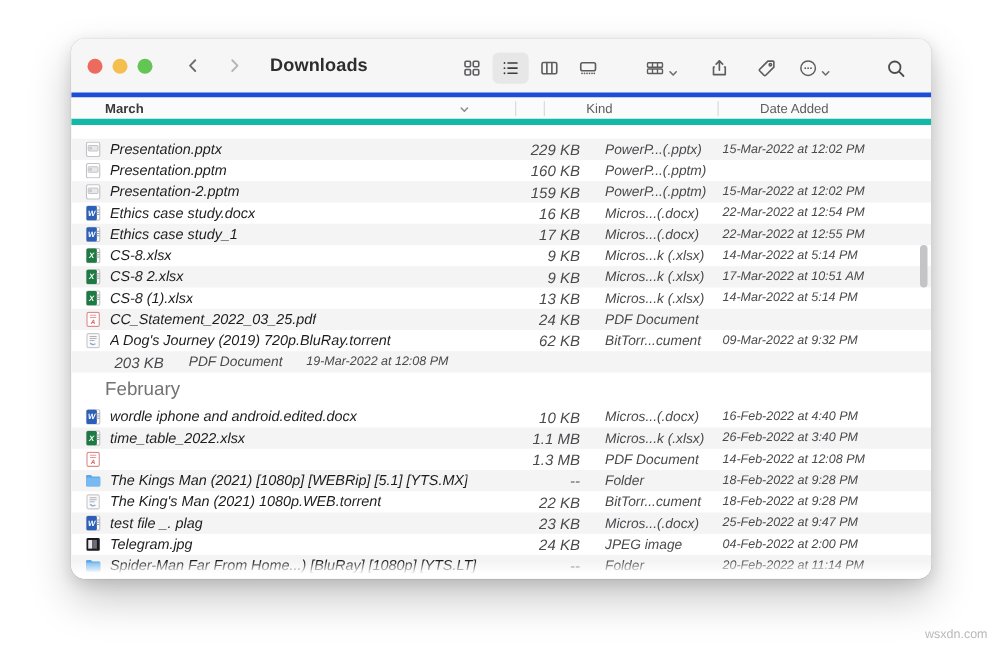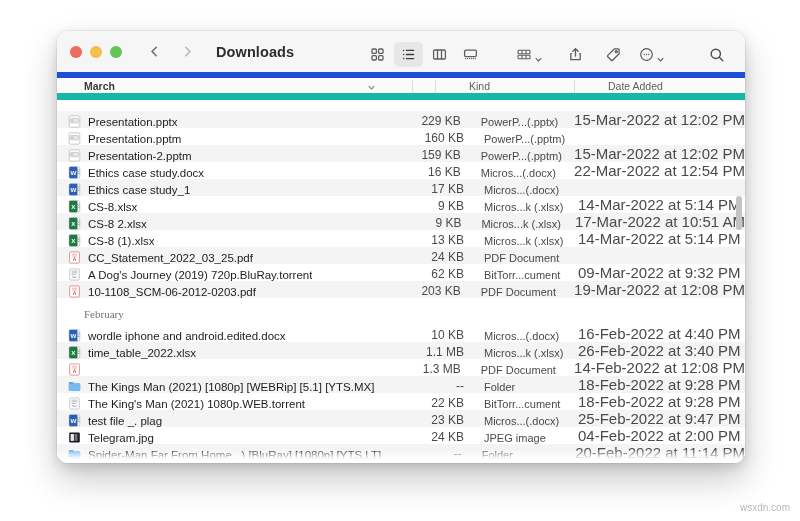--- a/index.html
+++ b/index.html
@@ -22,21 +22,21 @@
     box-shadow: 0 16px 34px rgba(0,0,0,0.22),
                 0 4px 12px rgba(0,0,0,0.12),
                 0 0 0 0.5px rgba(0,0,0,0.10);
   }
 
   
   .titlebar {
     position: relative;
     height: 47px;
     background: #f6f6f6;
-    border-bottom: 6px solid #1d4ed8;
+    border-bottom: 4px solid #1d4ed8;
     display: flex;
     align-items: center;
   }
   .traffic { display: flex; gap: 8px; margin-left: 13px; }
   .tl { width: 12px; height: 12px; border-radius: 50%; display:block; }
   .tl.red { background: #ed6a5e; }
   .tl.yellow { background: #f5bf4f; }
   .tl.green { background: #62c554; }
 
   .navbtns { display: flex; align-items: center; gap: 20px; margin-left: 26px; }
@@ -67,56 +67,57 @@
   .gap-md { width: 17px; }
   .gap-sm { width: 9px; }
   .caret { width: 9px; height: 9px; margin-left: 2px; color:#6b6b6e; }
   .withcaret { display: flex; align-items: center; }
 
   
   .colhead {
     display: flex; align-items: center;
     height: 22px;
     background: #fbfbfb;
-    border-bottom: 7px solid #14b8a6;
+    border-bottom: 5px solid #14b8a6;
     font-size: 10.5px;
     color: #5e5e60;
     position: relative;
     gap: 22px;
   }
   .ch { position: relative; height: 22px; display: flex; align-items: center; }
   .ch-name  { width: 333px; padding-left: 27px; font-weight: bold; color:#3a3a3c; }
   .ch-sortcaret { position:absolute; right: 14px; top: 7px; color:#8b8b8e; }
   .ch-sep { width:1px; height:12px; background:#dcdcdc; }
   .ch-size { width: 83px; padding-left: 11px; }
   .ch-kind { width: 94px; padding-left: 11px; }
   .ch-date { flex: 1; padding-left: 11px; }
 
   
   .list { position: relative; height: 363px; background:#fff; overflow: hidden; }
   .group-label {
-    font-size: 11px; color: #737376;
+    font-size: 15px; color: #737376;
     padding-left: 27px;
-    height: 27px; display: flex; align-items: flex-end; padding-bottom: 5px; font-family: Liberation Serif, serif;
+    height: 27px; display: flex; align-items: flex-end; padding-bottom: 5px;
   }
   .group-label.first { height: 11px; }
   .row {
-    display: flex; align-items: flex-end;
+    display: flex; align-items: center;
     height: 17px;
     font-size: 11.5px;
     color: #1d1d1f;
+    font-style: italic;
   }
   .row.alt { background: #f4f4f5; }
   .cell-name { width: 333px; display: flex; align-items: center; padding-left: 11px; overflow: hidden; white-space: nowrap; }
   .icon { width: 13px; height: 13px; margin-right: 7px; flex: 0 0 13px; }
   .icon svg { display:block; }
   .fname { overflow: hidden; text-overflow: clip; white-space: nowrap; }
   .cell-size { width: 83px; text-align: right; padding-right: 9px; color:#4a4a4d; font-size:12px; }
   .cell-kind { width: 94px; padding-left: 11px; color:#4a4a4d; font-size:11px; white-space:nowrap; overflow:hidden; }
-  .cell-date { flex: 1; padding-left: 11px; color:#4a4a4d; font-size:15px; white-space:nowrap; }
+  .cell-date { flex: 1; padding-left: 11px; color:#4a4a4d; font-size:10px; white-space:nowrap; }
 
   
   .scrollbar {
     position: absolute; right: 3px; top: 96px;
     width: 6px; height: 34px;
     background: #c4c4c6; border-radius: 3px;
   }
   .fade-bottom {
     position:absolute; left:0; right:0; bottom:0; height:14px;
     background: linear-gradient(to bottom, rgba(255,255,255,0) 0%, #ffffff 72%);
@@ -346,20 +347,21 @@
                 <text x="5.3" y="8.6" font-size="6.2" font-family="Liberation Sans, sans-serif" font-weight="bold" fill="#ffffff" text-anchor="middle">W</text>
                 <rect x="9.2" y="3.6" width="2.5" height="0.8" fill="#9fa0a5"></rect>
                 <rect x="9.2" y="5.4" width="2.5" height="0.8" fill="#9fa0a5"></rect>
                 <rect x="9.2" y="7.2" width="2.5" height="0.8" fill="#9fa0a5"></rect>
               </svg>
             </span>
             <span class="fname">Ethics case study_1</span>
           </div>
           <div class="cell-size">17 KB</div>
           <div class="cell-kind">Micros...(.docx)</div>
+          <div class="cell-date">22-Mar-2022 at 12:55 PM</div>
         </div>
         <div class="row">
           <div class="cell-name">
             <span class="icon">
               <svg width="13" height="13" viewBox="0 0 13 13">
                 <rect x="1.2" y="0.8" width="10.6" height="11.4" rx="1.3" fill="#ffffff" stroke="#c3c3c7" stroke-width="0.9"></rect>
                 <rect x="1.2" y="0.8" width="8.3" height="11.4" rx="1.2" fill="#1d7a42"></rect>
                 <text x="5.3" y="8.6" font-size="6.2" font-family="Liberation Sans, sans-serif" font-weight="bold" fill="#ffffff" text-anchor="middle">X</text>
                 <rect x="9.2" y="3.6" width="2.5" height="0.8" fill="#9fa0a5"></rect>
                 <rect x="9.2" y="5.4" width="2.5" height="0.8" fill="#9fa0a5"></rect>
@@ -431,80 +433,70 @@
                 <path d="M4.4 8.6 q1.6 1.8 3.6 0.6" stroke="#8fa7c9" stroke-width="1" fill="none" stroke-linecap="round"></path>
               </svg>
             </span>
             <span class="fname">A Dog's Journey (2019) 720p.BluRay.torrent</span>
           </div>
           <div class="cell-size">62 KB</div>
           <div class="cell-kind">BitTorr...cument</div>
           <div class="cell-date">09-Mar-2022 at 9:32 PM</div>
         </div>
         <div class="row alt">
+          <div class="cell-size">203 KB</div>
+          <div class="cell-kind">PDF Document</div>
+          <div class="cell-date">19-Mar-2022 at 12:08 PM</div>
+        </div>
+        <div class="group-label">February</div>
+        <div class="row">
+          <div class="cell-name">
+            <span class="icon">
+              <svg width="13" height="13" viewBox="0 0 13 13">
+                <rect x="1.2" y="0.8" width="10.6" height="11.4" rx="1.3" fill="#ffffff" stroke="#c3c3c7" stroke-width="0.9"></rect>
+                <rect x="1.2" y="0.8" width="8.3" height="11.4" rx="1.2" fill="#2b5fb8"></rect>
+                <text x="5.3" y="8.6" font-size="6.2" font-family="Liberation Sans, sans-serif" font-weight="bold" fill="#ffffff" text-anchor="middle">W</text>
+                <rect x="9.2" y="3.6" width="2.5" height="0.8" fill="#9fa0a5"></rect>
+                <rect x="9.2" y="5.4" width="2.5" height="0.8" fill="#9fa0a5"></rect>
+                <rect x="9.2" y="7.2" width="2.5" height="0.8" fill="#9fa0a5"></rect>
+              </svg>
+            </span>
+            <span class="fname">wordle iphone and android.edited.docx</span>
+          </div>
+          <div class="cell-size">10 KB</div>
+          <div class="cell-kind">Micros...(.docx)</div>
+          <div class="cell-date">16-Feb-2022 at 4:40 PM</div>
+        </div>
+        <div class="row alt">
+          <div class="cell-name">
+            <span class="icon">
+              <svg width="13" height="13" viewBox="0 0 13 13">
+                <rect x="1.2" y="0.8" width="10.6" height="11.4" rx="1.3" fill="#ffffff" stroke="#c3c3c7" stroke-width="0.9"></rect>
+                <rect x="1.2" y="0.8" width="8.3" height="11.4" rx="1.2" fill="#1d7a42"></rect>
+                <text x="5.3" y="8.6" font-size="6.2" font-family="Liberation Sans, sans-serif" font-weight="bold" fill="#ffffff" text-anchor="middle">X</text>
+                <rect x="9.2" y="3.6" width="2.5" height="0.8" fill="#9fa0a5"></rect>
+                <rect x="9.2" y="5.4" width="2.5" height="0.8" fill="#9fa0a5"></rect>
+                <rect x="9.2" y="7.2" width="2.5" height="0.8" fill="#9fa0a5"></rect>
+              </svg>
+            </span>
+            <span class="fname">time_table_2022.xlsx</span>
+          </div>
+          <div class="cell-size">1.1 MB</div>
+          <div class="cell-kind">Micros...k (.xlsx)</div>
+          <div class="cell-date">26-Feb-2022 at 3:40 PM</div>
+        </div>
+        <div class="row">
           <div class="cell-name">
             <span class="icon">
               <svg width="13" height="13" viewBox="0 0 13 13">
                 <rect x="1.6" y="0.9" width="9.8" height="11.2" rx="1.2" fill="#ffffff" stroke="#e08b8b" stroke-width="0.9"></rect>
                 <path d="M4.3 3.2h4.4M4.3 5.0h4.4" stroke="#e79a9a" stroke-width="0.8" stroke-linecap="round"></path>
                 <text x="6.5" y="10.2" font-size="5" font-family="Liberation Sans, sans-serif" font-weight="bold" fill="#d15b5b" text-anchor="middle">A</text>
               </svg>
             </span>
-            <span class="fname">10-1108_SCM-06-2012-0203.pdf</span>
-          </div>
-          <div class="cell-size">203 KB</div>
-          <div class="cell-kind">PDF Document</div>
-          <div class="cell-date">19-Mar-2022 at 12:08 PM</div>
-        </div>
-        <div class="group-label">February</div>
-        <div class="row">
-          <div class="cell-name">
-            <span class="icon">
-              <svg width="13" height="13" viewBox="0 0 13 13">
-                <rect x="1.2" y="0.8" width="10.6" height="11.4" rx="1.3" fill="#ffffff" stroke="#c3c3c7" stroke-width="0.9"></rect>
-                <rect x="1.2" y="0.8" width="8.3" height="11.4" rx="1.2" fill="#2b5fb8"></rect>
-                <text x="5.3" y="8.6" font-size="6.2" font-family="Liberation Sans, sans-serif" font-weight="bold" fill="#ffffff" text-anchor="middle">W</text>
-                <rect x="9.2" y="3.6" width="2.5" height="0.8" fill="#9fa0a5"></rect>
-                <rect x="9.2" y="5.4" width="2.5" height="0.8" fill="#9fa0a5"></rect>
-                <rect x="9.2" y="7.2" width="2.5" height="0.8" fill="#9fa0a5"></rect>
-              </svg>
-            </span>
-            <span class="fname">wordle iphone and android.edited.docx</span>
-          </div>
-          <div class="cell-size">10 KB</div>
-          <div class="cell-kind">Micros...(.docx)</div>
-          <div class="cell-date">16-Feb-2022 at 4:40 PM</div>
-        </div>
-        <div class="row alt">
-          <div class="cell-name">
-            <span class="icon">
-              <svg width="13" height="13" viewBox="0 0 13 13">
-                <rect x="1.2" y="0.8" width="10.6" height="11.4" rx="1.3" fill="#ffffff" stroke="#c3c3c7" stroke-width="0.9"></rect>
-                <rect x="1.2" y="0.8" width="8.3" height="11.4" rx="1.2" fill="#1d7a42"></rect>
-                <text x="5.3" y="8.6" font-size="6.2" font-family="Liberation Sans, sans-serif" font-weight="bold" fill="#ffffff" text-anchor="middle">X</text>
-                <rect x="9.2" y="3.6" width="2.5" height="0.8" fill="#9fa0a5"></rect>
-                <rect x="9.2" y="5.4" width="2.5" height="0.8" fill="#9fa0a5"></rect>
-                <rect x="9.2" y="7.2" width="2.5" height="0.8" fill="#9fa0a5"></rect>
-              </svg>
-            </span>
-            <span class="fname">time_table_2022.xlsx</span>
-          </div>
-          <div class="cell-size">1.1 MB</div>
-          <div class="cell-kind">Micros...k (.xlsx)</div>
-          <div class="cell-date">26-Feb-2022 at 3:40 PM</div>
-        </div>
-        <div class="row">
-          <div class="cell-name">
-            <span class="icon">
-              <svg width="13" height="13" viewBox="0 0 13 13">
-                <rect x="1.6" y="0.9" width="9.8" height="11.2" rx="1.2" fill="#ffffff" stroke="#e08b8b" stroke-width="0.9"></rect>
-                <path d="M4.3 3.2h4.4M4.3 5.0h4.4" stroke="#e79a9a" stroke-width="0.8" stroke-linecap="round"></path>
-                <text x="6.5" y="10.2" font-size="5" font-family="Liberation Sans, sans-serif" font-weight="bold" fill="#d15b5b" text-anchor="middle">A</text>
-              </svg>
-            </span>
           </div>
           <div class="cell-size">1.3 MB</div>
           <div class="cell-kind">PDF Document</div>
           <div class="cell-date">14-Feb-2022 at 12:08 PM</div>
         </div>
         <div class="row alt">
           <div class="cell-name">
             <span class="icon">
               <svg width="13" height="13" viewBox="0 0 13 13">
                 <path d="M0.8 3.0a1 1 0 0 1 1-1h3.0l1.1 1.2h5.3a1 1 0 0 1 1 1v5.9a1 1 0 0 1-1 1H1.8a1 1 0 0 1-1-1z" fill="#5fa8e8"></path>

